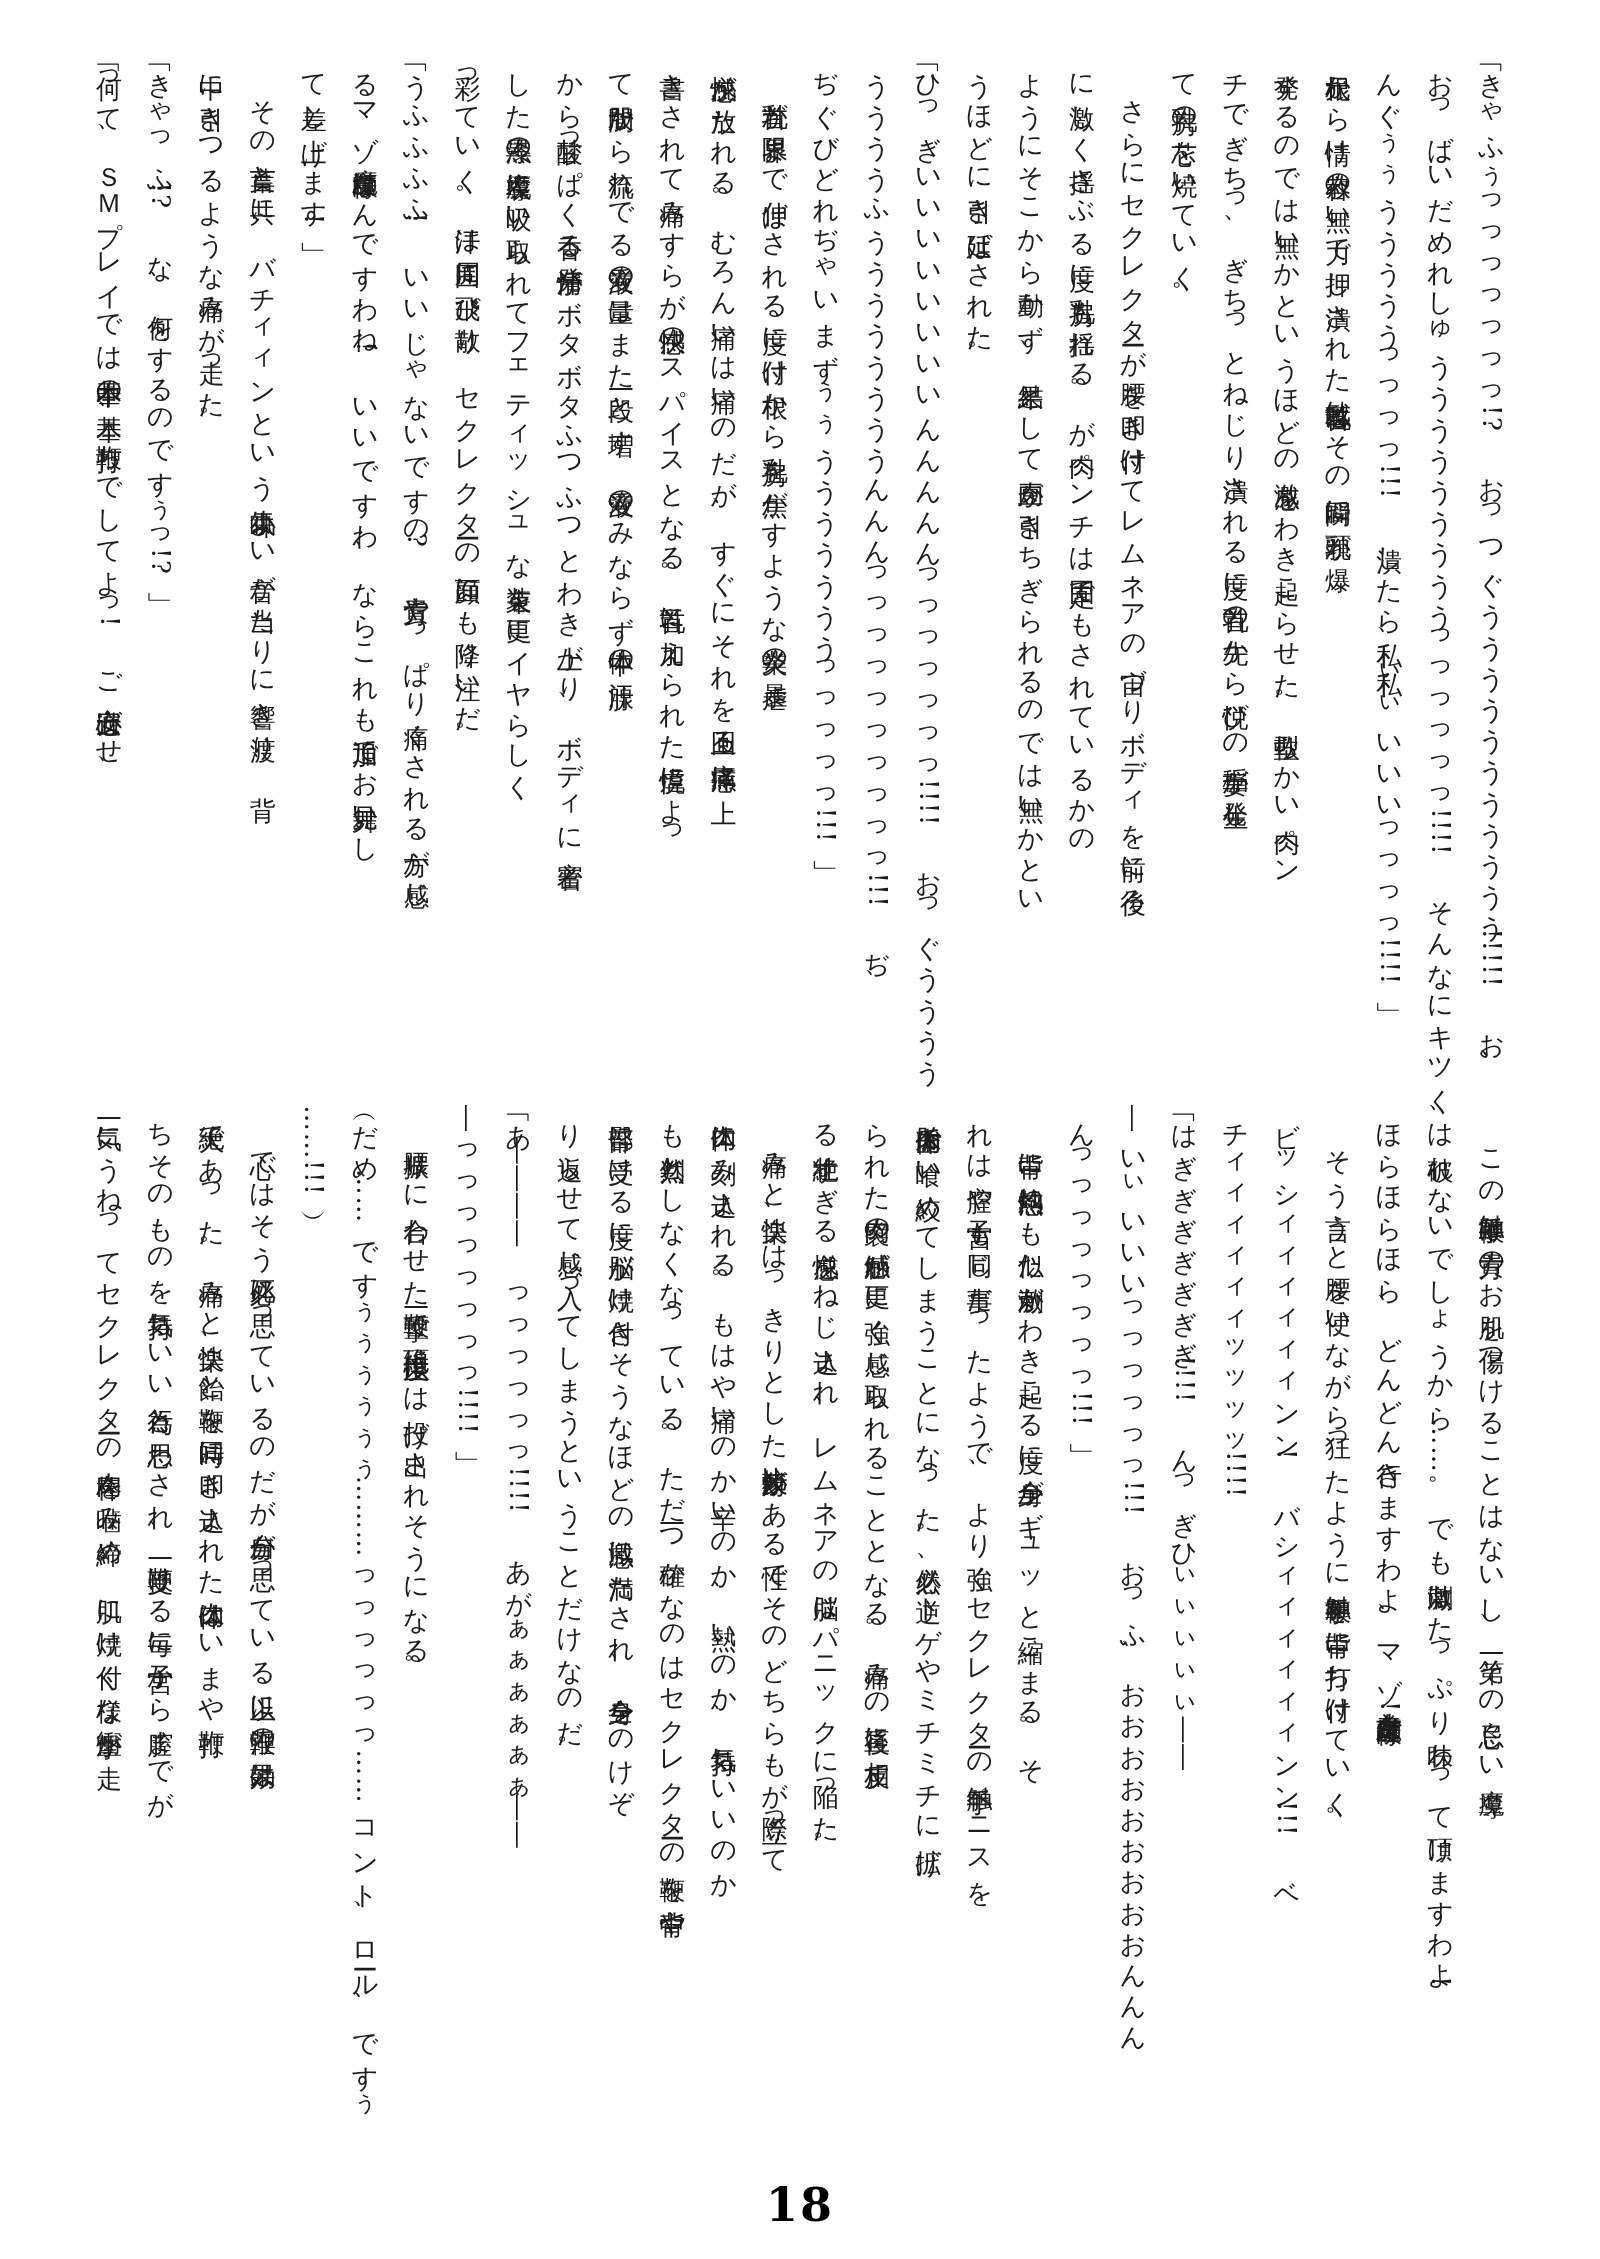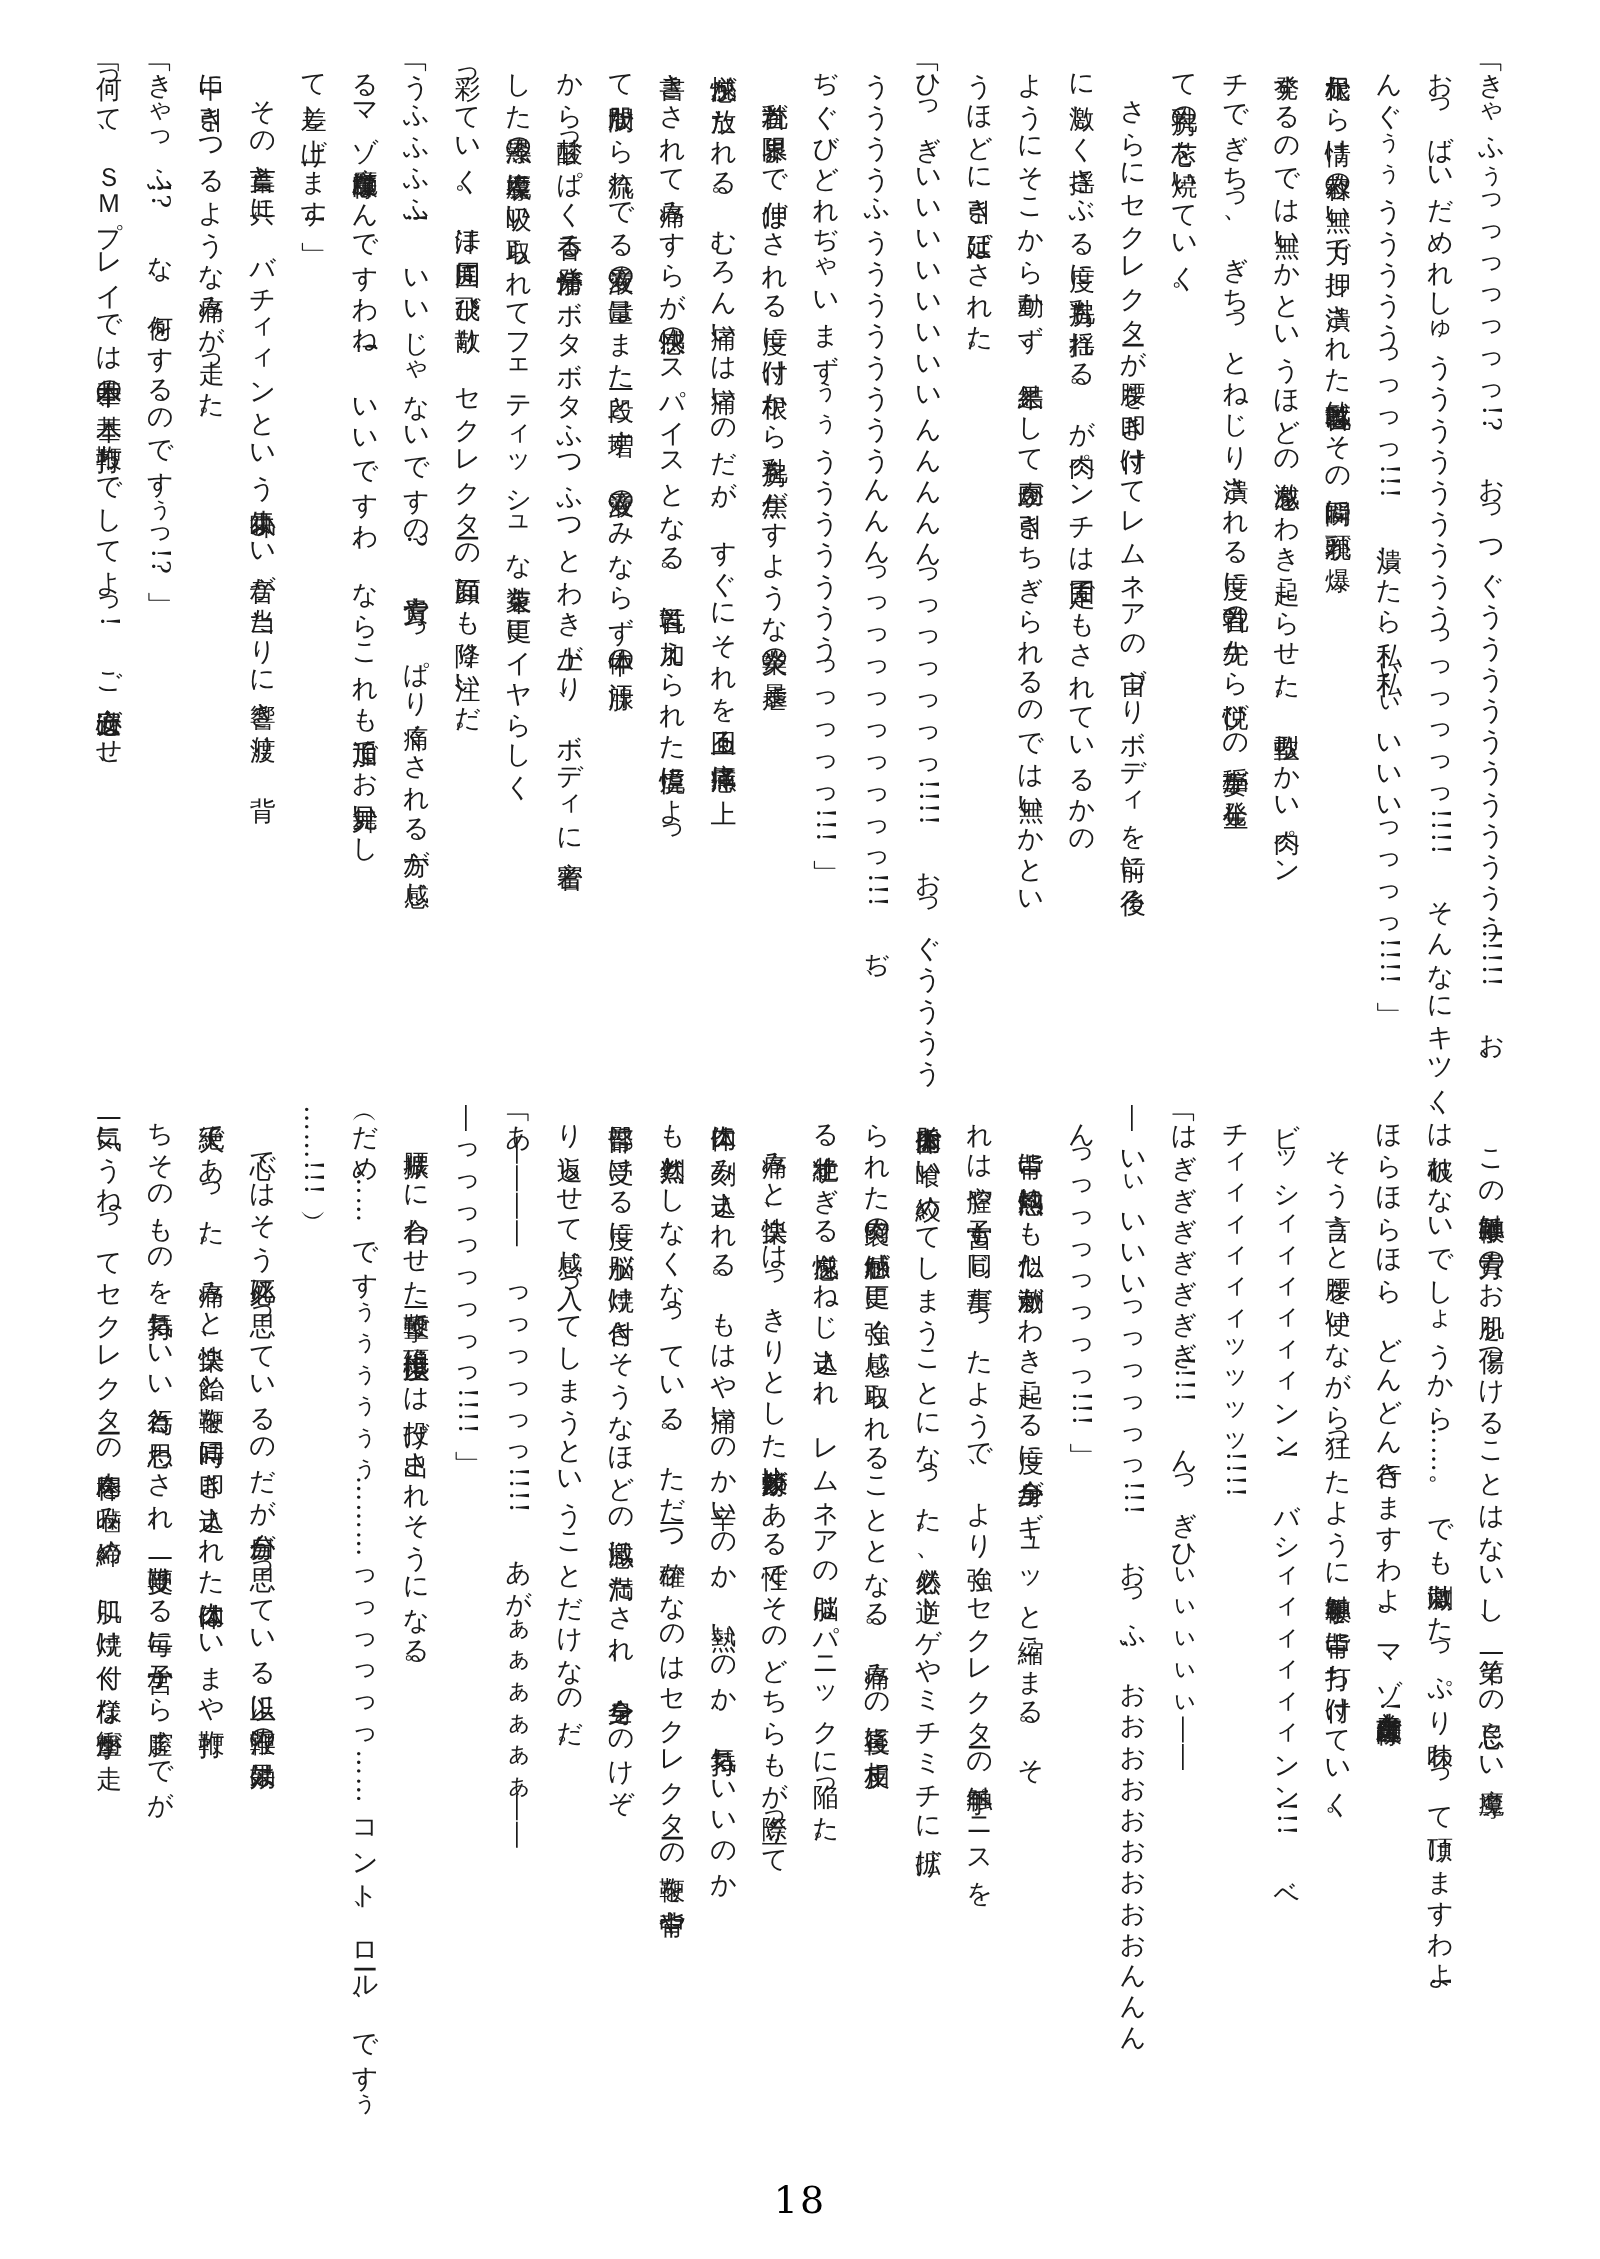--- a/index.html
+++ b/index.html
@@ -39,22 +39,22 @@
   #block-bottom {
     top: 1105px;
     height: 968px;
   }
   .page-number {
     position: absolute;
     top: 2178px;
     left: 0;
     width: 100%;
     text-align: center;
-    font-size: 38px;
-    font-weight: normal;
+    font-size: 46px;
+    font-weight: bold;
     letter-spacing: 2px;
     color: #000000;
   }
 </style>
 </head>
 <body>
 
 <div class="page">
   <div id="block-top" class="vblock">
       <p>「きゃふぅっっっっっっっ!?　おっつぐううううううううううう!!!!!　お、</p>

